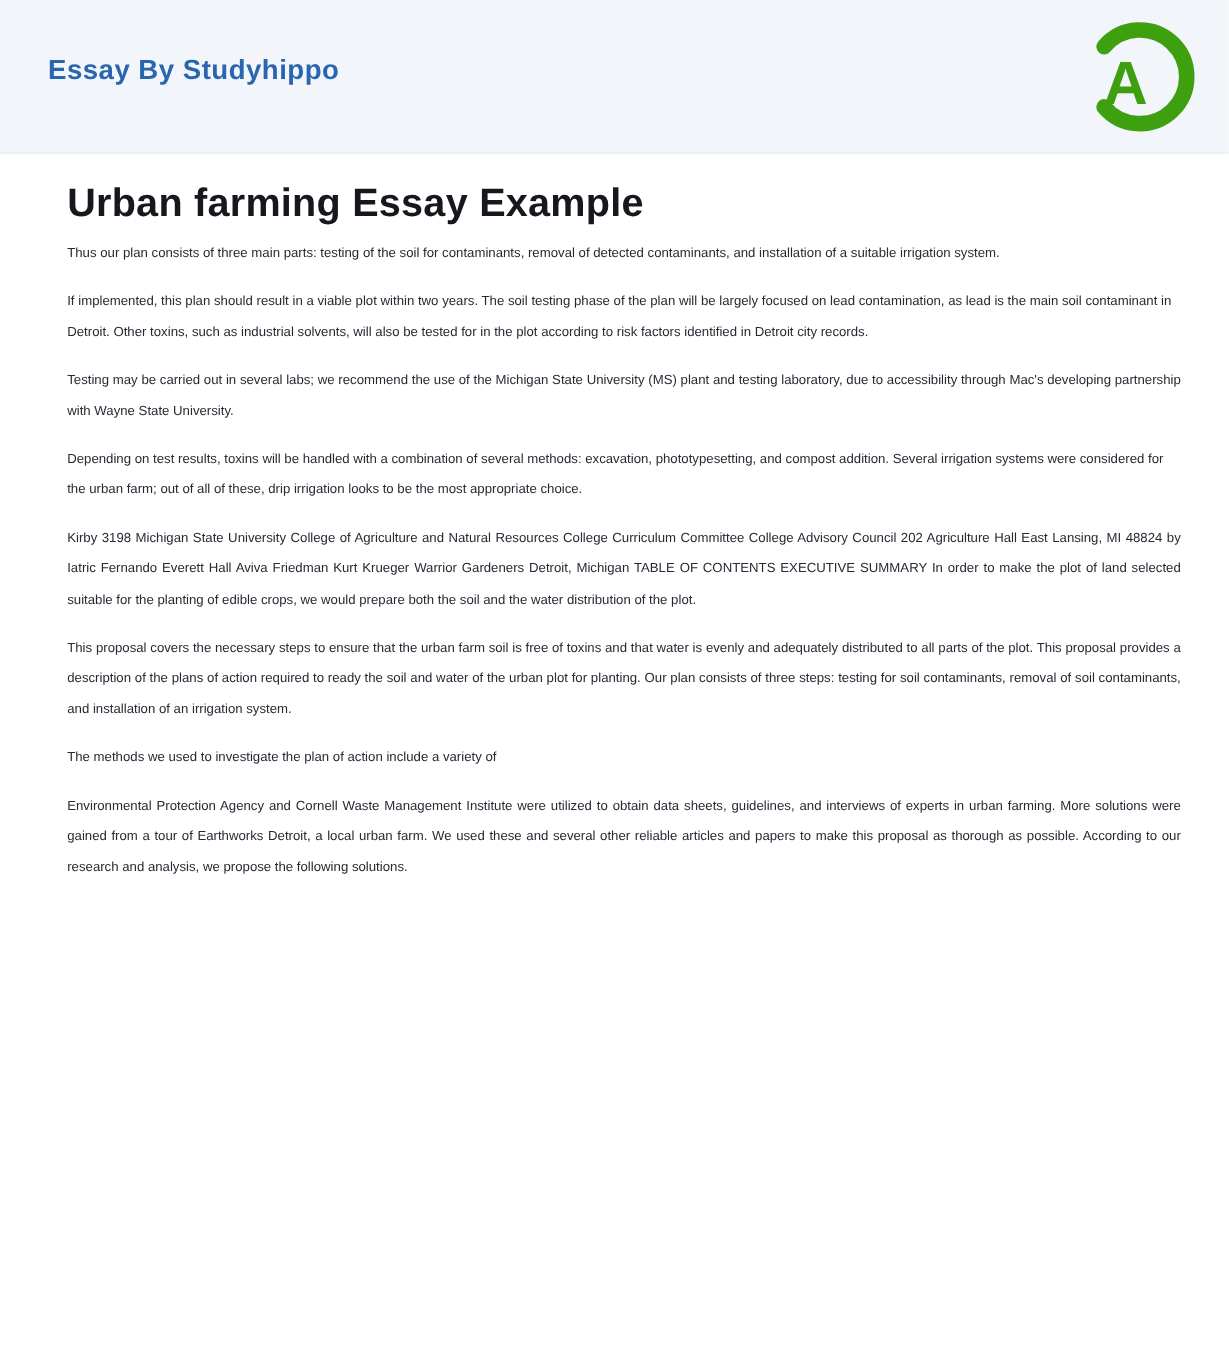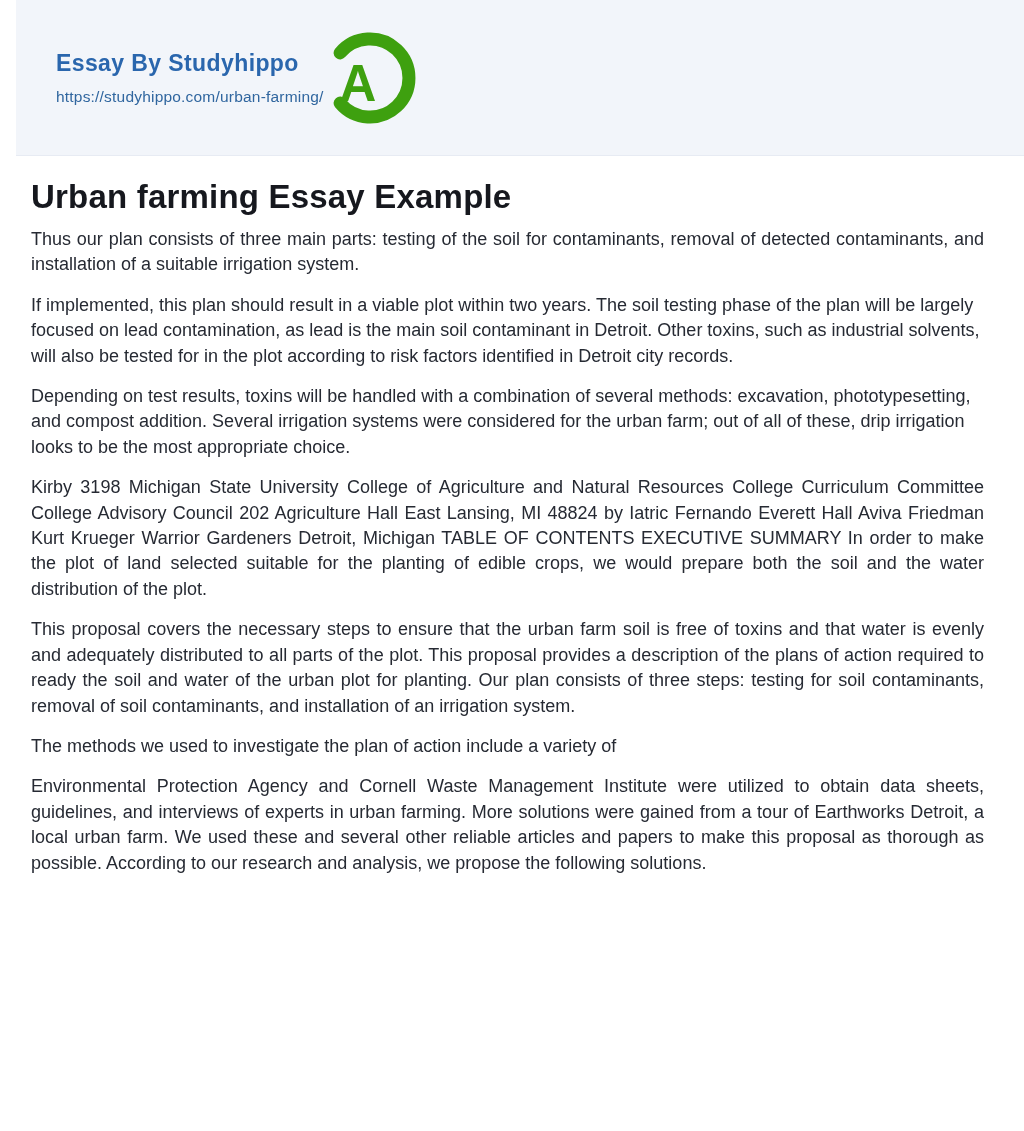--- a/index.html
+++ b/index.html
@@ -13,27 +13,27 @@
   *{box-sizing:border-box;}
   html,body{margin:0;padding:0;}
   body{
     width:1024px;
     height:1131px;
     background:#ffffff;
     font-family:"Liberation Sans", sans-serif;
     overflow:hidden;
   }
   .pdf-header{
-    height:156px;
+    height:128px;
     background:var(--header-bg);
     border-bottom:1px solid #e7ebf3;
     display:flex;
     align-items:center;
+    justify-content:space-between;
     padding:0 28px 0 40px;
-    margin-left:16px;
   }
   .header-text{
     display:flex;
     flex-direction:column;
   }
   .header-title{
     color:var(--accent-blue);
     font-size:23px;
     font-weight:700;
     letter-spacing:0.4px;
@@ -47,57 +47,57 @@
     cursor:pointer;
   }
   .logo{
     position:relative;
     width:92px;
     height:92px;
     flex:0 0 auto;
   }
   .logo svg{display:block;width:92px;height:92px;}
   .content{
-    padding:21px 40px 0 31px;
+    padding:21px 40px 0 56px;
   }
   .essay-title{
     margin:0 0 10px 0;
     font-size:33px;
     line-height:40px;
     font-weight:700;
     letter-spacing:0.2px;
     color:var(--title-color);
   }
   .para{
     margin:0 0 15px 0;
-    font-size:18px;
+    font-size:11px;
     line-height:25.4px;
     color:var(--body-color);
   }
 </style>
 </head>
 <body>
 
 <header class="pdf-header">
   <div class="header-text">
     <div class="header-title">Essay By Studyhippo</div>
-    <a class="header-url">https://studyhippo.com/urban-farming/</a>
   </div>
   <div class="logo">
     <svg viewBox="0 0 92 92" aria-hidden="true">
       <path d="M 16.1 20.9 A 39 39 0 1 1 16.1 71.1" fill="none" stroke="#3ea00f" stroke-width="13" stroke-linecap="round"></path>
       <text x="34" y="69" text-anchor="middle" font-family="Liberation Sans, sans-serif" font-size="51" font-weight="bold" fill="#3ea00f">A</text>
     </svg>
   </div>
 </header>
 
 <main class="content">
   <h1 class="essay-title">Urban farming Essay Example</h1>
   <div>
       <p class="para" style="text-align: justify;">Thus our plan consists of three main parts: testing of the soil for contaminants, removal of detected contaminants, and installation of a suitable irrigation system.</p>
       <p class="para" style="text-align: left;">If implemented, this plan should result in a viable plot within two years. The soil testing phase of the plan will be largely focused on lead contamination, as lead is the main soil contaminant in Detroit. Other toxins, such as industrial solvents, will also be tested for in the plot according to risk factors identified in Detroit city records.</p>
+      <p class="para" style="text-align: justify;">Testing may be carried out in several labs; we recommend the use of the Michigan State University (MS) plant and testing laboratory, due to accessibility through Mac's developing partnership with Wayne State University.</p>
       <p class="para" style="text-align: left;">Depending on test results, toxins will be handled with a combination of several methods: excavation, phototypesetting, and compost addition. Several irrigation systems were considered for the urban farm; out of all of these, drip irrigation looks to be the most appropriate choice.</p>
       <p class="para" style="text-align: justify;">Kirby 3198 Michigan State University College of Agriculture and Natural Resources College Curriculum Committee College Advisory Council 202 Agriculture Hall East Lansing, MI 48824 by Iatric Fernando Everett Hall Aviva Friedman Kurt Krueger Warrior Gardeners Detroit, Michigan TABLE OF CONTENTS EXECUTIVE SUMMARY In order to make the plot of land selected suitable for the planting of edible crops, we would prepare both the soil and the water distribution of the plot.</p>
       <p class="para" style="text-align: justify;">This proposal covers the necessary steps to ensure that the urban farm soil is free of toxins and that water is evenly and adequately distributed to all parts of the plot. This proposal provides a description of the plans of action required to ready the soil and water of the urban plot for planting. Our plan consists of three steps: testing for soil contaminants, removal of soil contaminants, and installation of an irrigation system.</p>
       <p class="para" style="text-align: left;">The methods we used to investigate the plan of action include a variety of</p>
       <p class="para" style="text-align: justify;">Environmental Protection Agency and Cornell Waste Management Institute were utilized to obtain data sheets, guidelines, and interviews of experts in urban farming. More solutions were gained from a tour of Earthworks Detroit, a local urban farm. We used these and several other reliable articles and papers to make this proposal as thorough as possible. According to our research and analysis, we propose the following solutions.</p>
     </div>
 </main>
 
 </body></html>

